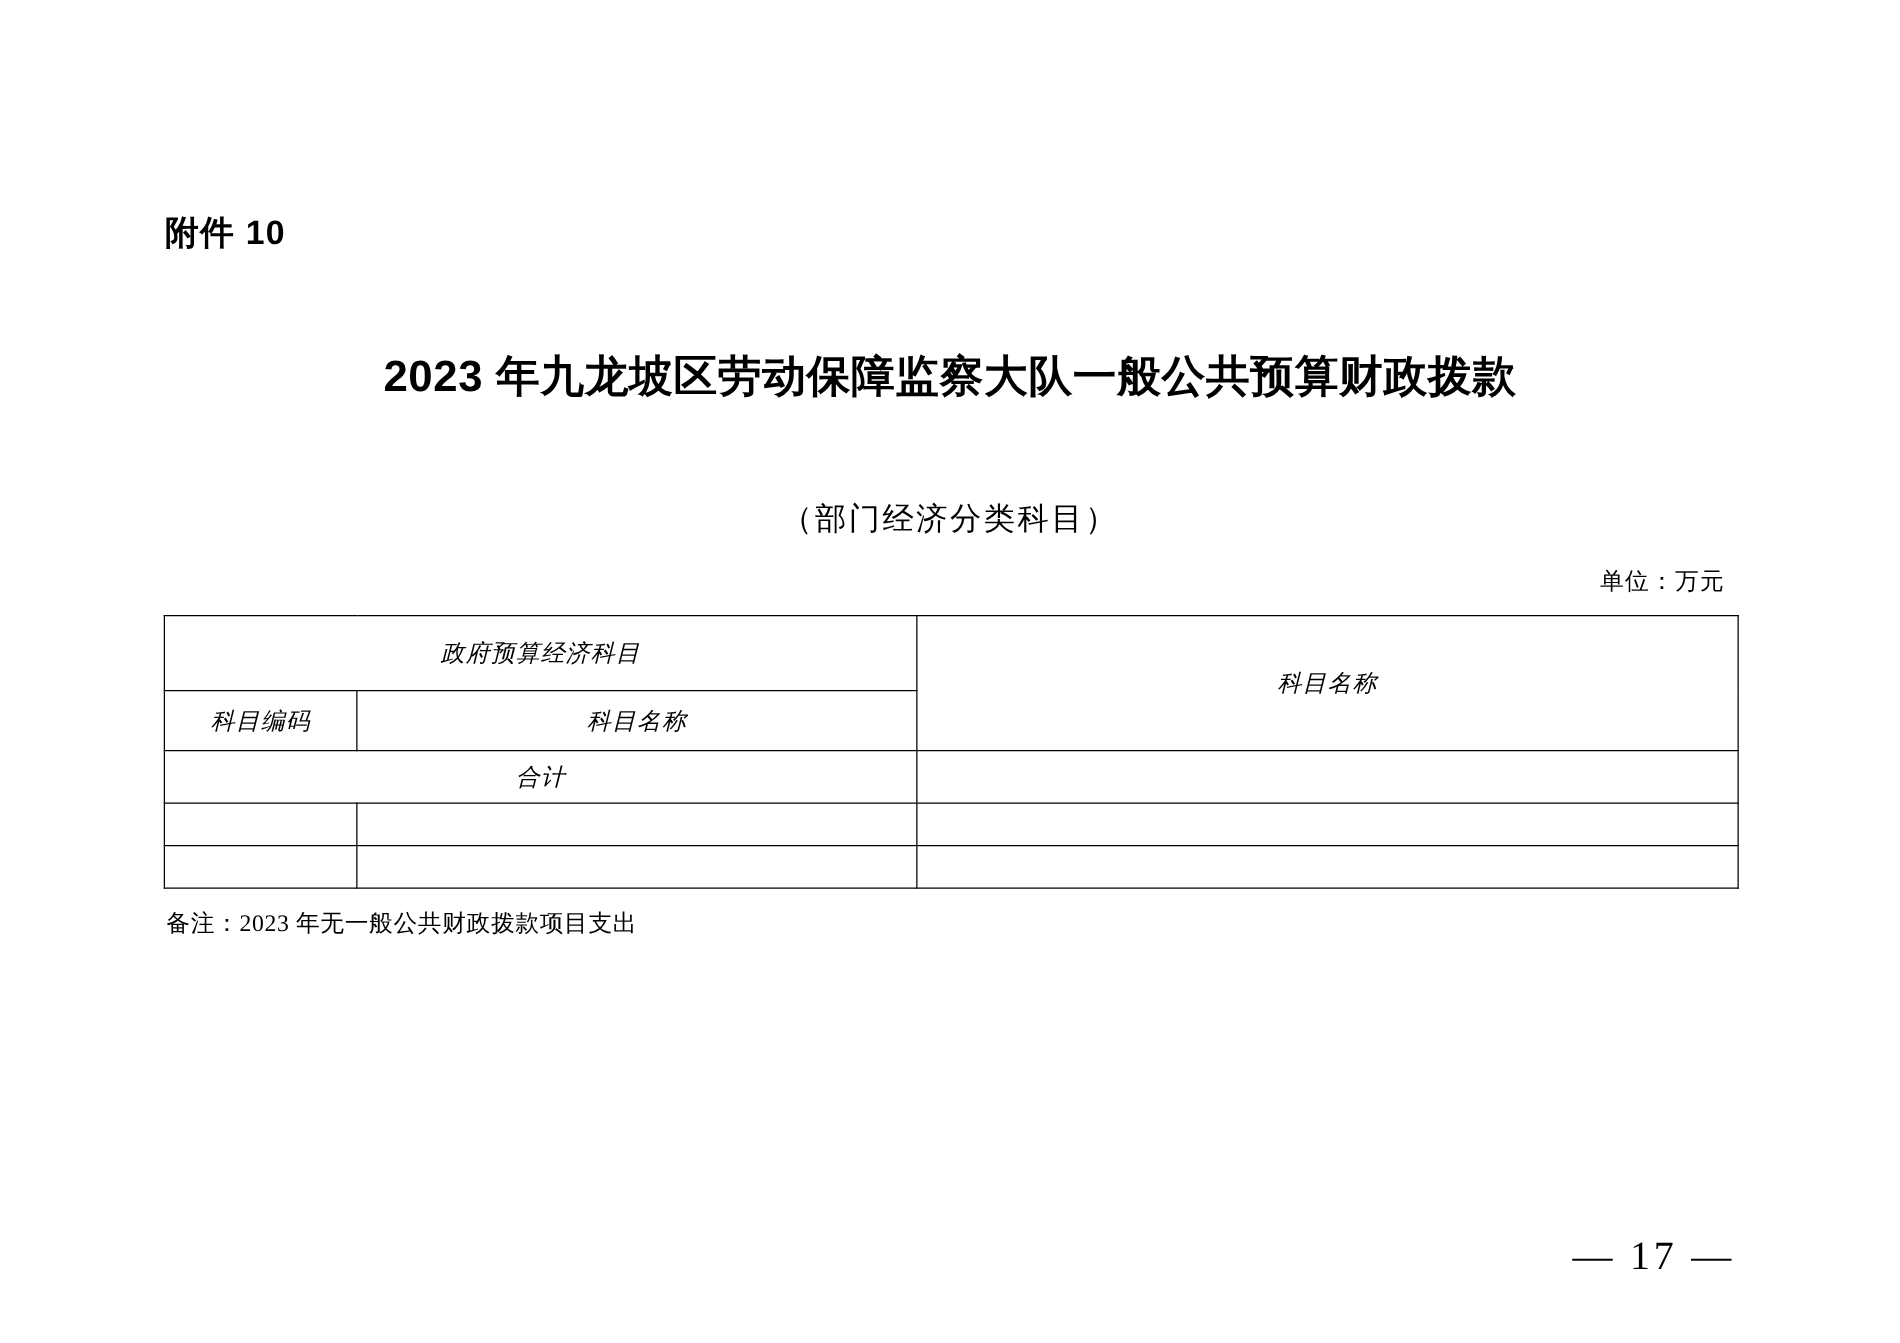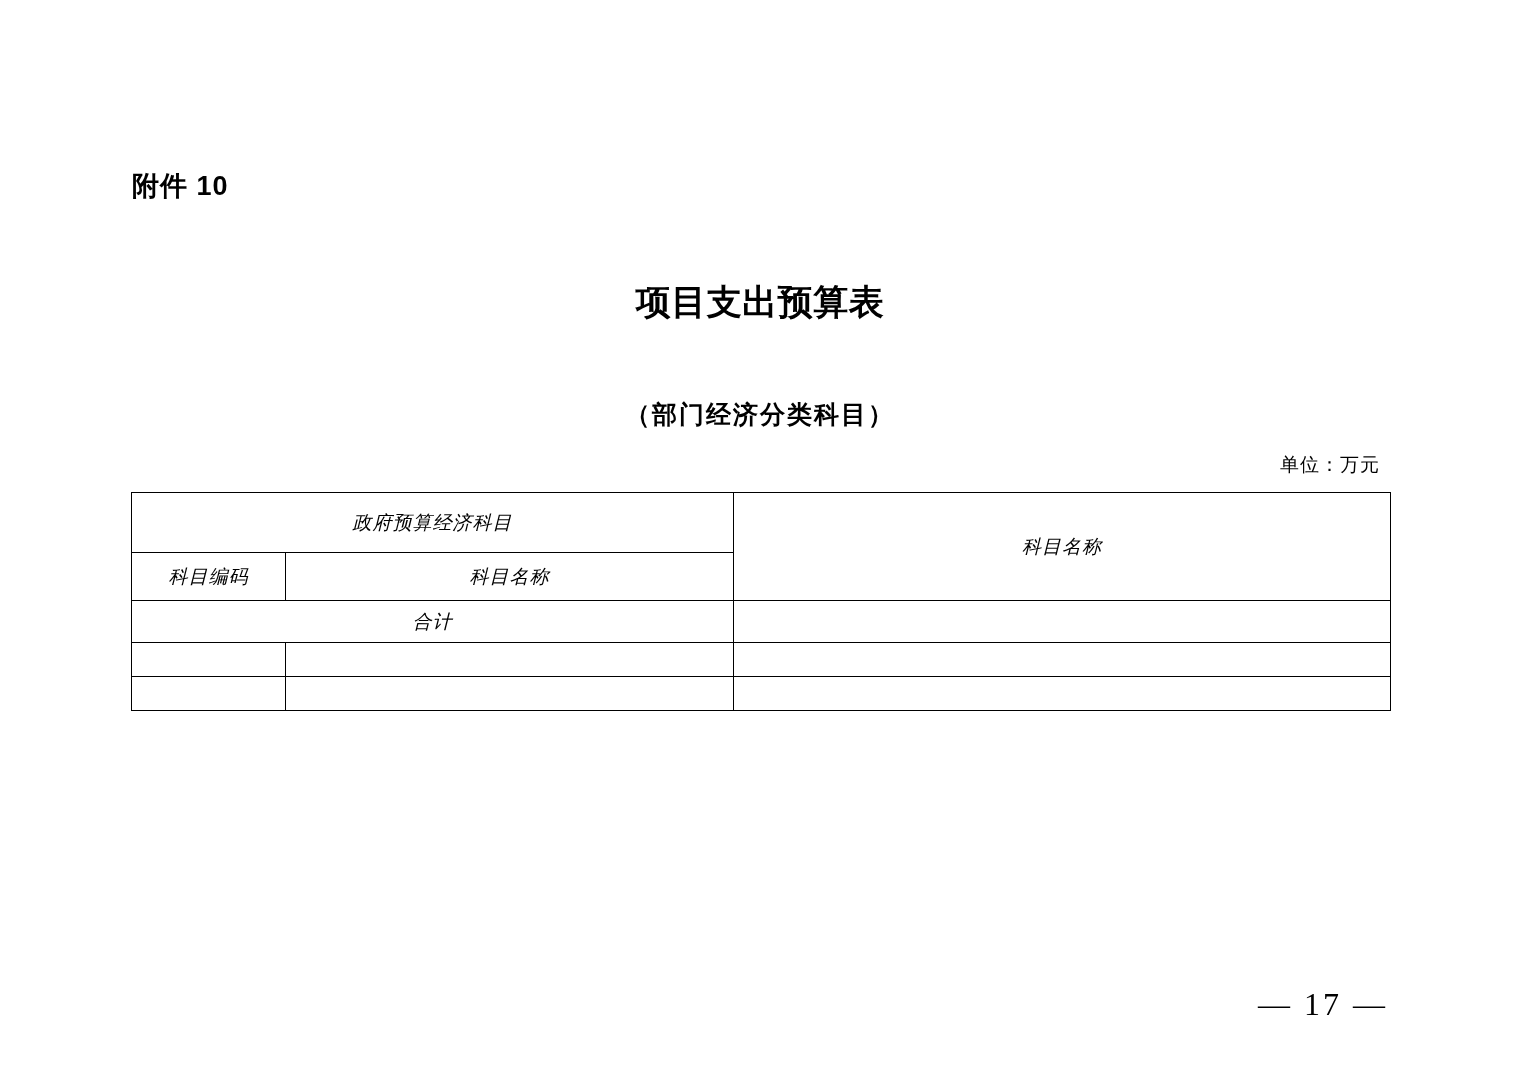--- a/index.html
+++ b/index.html
@@ -47,21 +47,20 @@
   }
   .doc-subtitle {
     position: absolute;
     left: 0;
     right: 0;
     top: 398px;
     text-align: center;
     font-family: "Liberation Serif", "DejaVu Serif", serif;
     font-size: 25px;
     letter-spacing: 2px;
-    font-weight: bold;
   }
   .unit-note {
     position: absolute;
     right: 140px;
     top: 452px;
     font-family: "Liberation Serif", "DejaVu Serif", serif;
     font-size: 19px;
     letter-spacing: 1px;
   }
   table.budget {
@@ -107,21 +106,21 @@
   }
 </style>
 </head>
 <body>
 
 <div class="page">
 
   <div class="attachment-label">附件 10</div>
 
   <div class="doc-title">
-    <span class="line2">项目支出预算表</span>
+    <span class="line1">2023 年九龙坡区劳动保障监察大队一般公共预算财政拨款</span>
   </div>
 
   <div class="doc-subtitle">（部门经济分类科目）</div>
 
   <div class="unit-note">单位：万元</div>
 
   <table class="budget">
     <colgroup>
       <col class="col-code">
       <col class="col-name">
@@ -146,16 +145,17 @@
         <td></td>
       </tr>
       <tr class="h-empty">
         <td></td>
         <td></td>
         <td></td>
       </tr>
     </tbody>
   </table>
 
+  <div class="remark">备注：2023 年无一般公共财政拨款项目支出</div>
 
   <div class="page-number">— 17 —</div>
 
 </div>
 
 </body></html>

